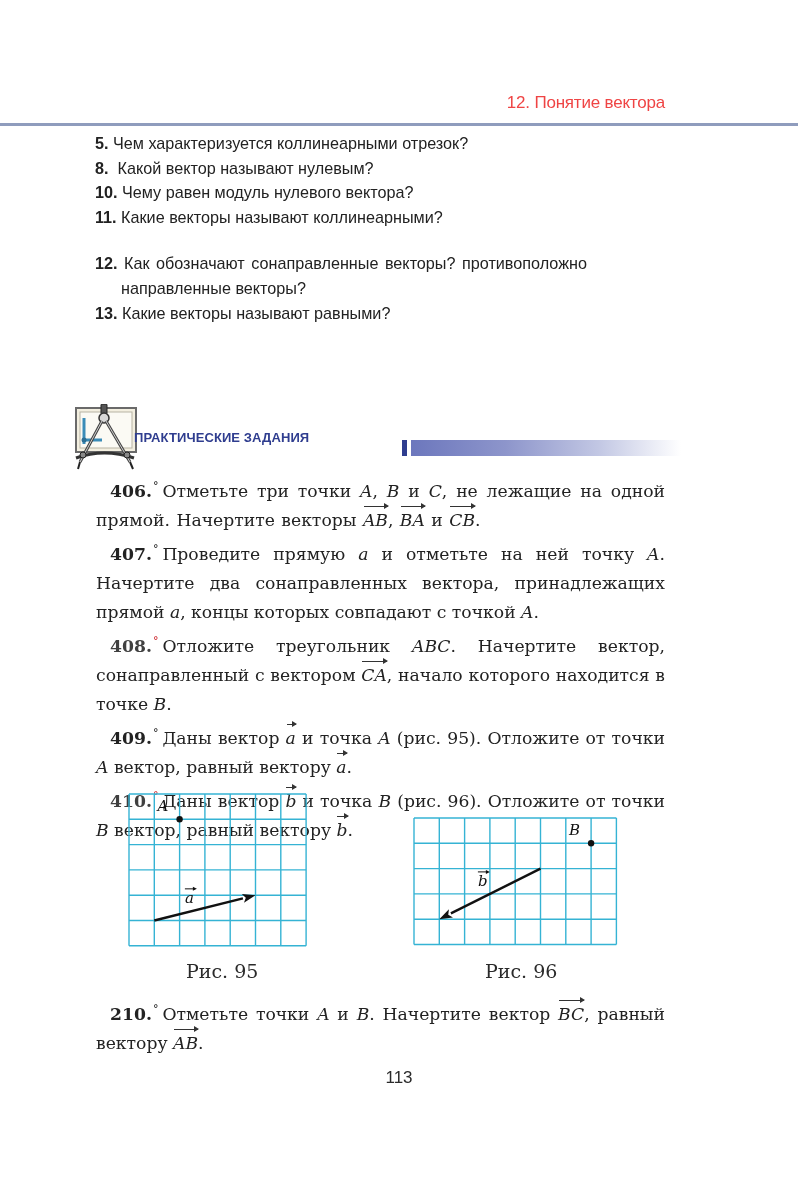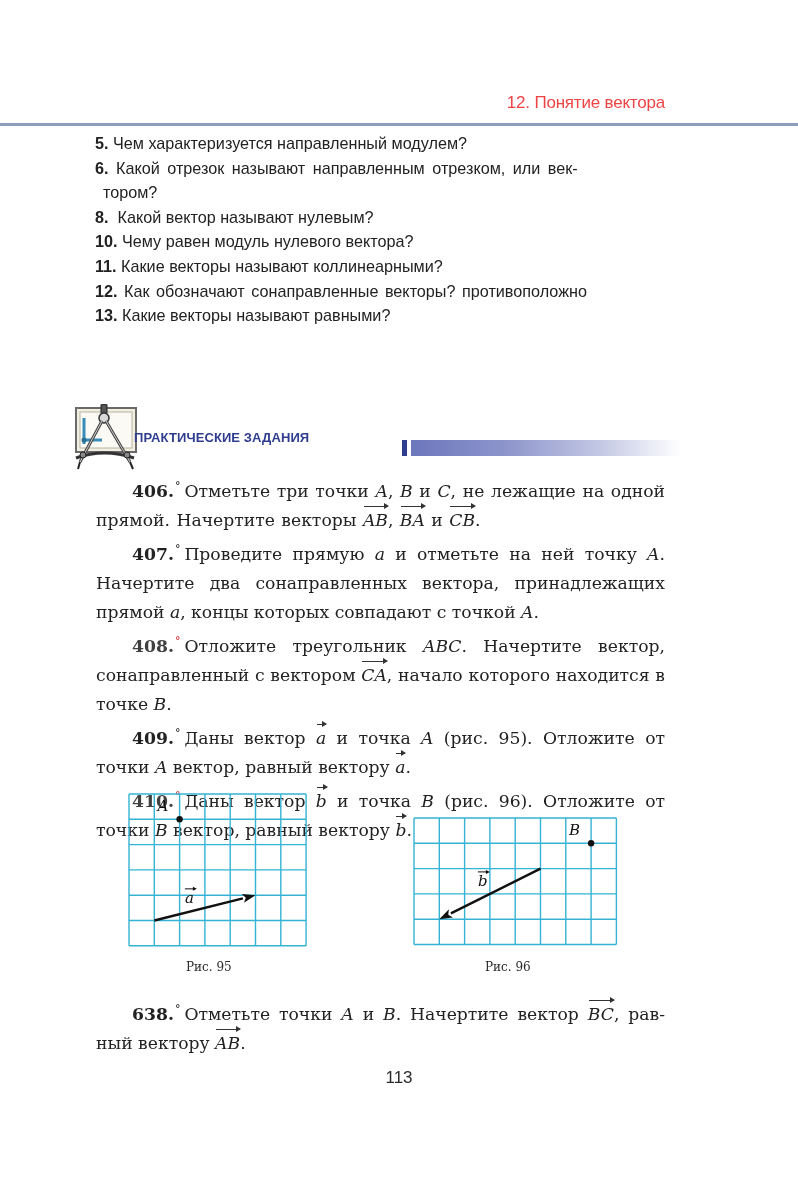--- a/index.html
+++ b/index.html
@@ -44,67 +44,63 @@
   .section-bar {
     position: absolute; left: 349px; top: 36px; width: 270px; height: 16px;
     background: linear-gradient(to right, #6c77bd 0%, #8d95cb 35%, #c3c8e4 70%, #ffffff 100%);
   }
   .section-bar-tick { position: absolute; left: 340px; top: 36px; width: 5px; height: 16px; background: #2f3d8f; }
   .tasks {
     position: absolute; left: 97px; top: 472px; width: 568px;
     font-family: "DejaVu Serif", serif; font-size: 17.2px; line-height: 29px; color: #222;
   }
   .task { text-align: justify; text-indent: 0; margin-left: -1px; }
-  .task .tnum { font-weight: bold; margin-left: 36px; }
+  .task .tnum { font-weight: bold; margin-left: 14px; }
   .task .tnum.red { color: #404040; }
   .task .deg { font-size: 11px; vertical-align: 7px; margin-left: 1px; margin-right: 4px; }
   .task .tnum.red + .deg { color: #cc2229; }
   .task i { font-style: italic; }
   .task .vec::before { top: 0px; }
   .task .vec::after { top: -3px; }
   .figure { position: absolute; }
   .fig-caption {
-    position: absolute; font-family: "DejaVu Serif", serif; font-size: 12px; color: #2a2a2a;
+    position: absolute; font-family: "DejaVu Serif", serif; font-size: 19px; color: #2a2a2a;
   }
   .page-number {
     position: absolute; left: 0; width: 798px; top: 1068px; text-align: center;
     font-family: "Liberation Sans", sans-serif; font-size: 17px; color: #2a2a2a;
   }
 </style>
 </head>
 <body>
 
 <div class="running-head">12. Понятие вектора</div>
 <div class="head-rule"></div>
 
 <div class="questions">
   <div class="q">
     <span class="num">5.</span>
-    <span>Чем характеризуется направленный модулем?</span>
-  </div>
-  <div class="q just" style="word-spacing:3px;">
-    <span class="num">6.</span>
-    <span>Какой отрезок называют направленным отрезком, или век-</span>
-    <span class="cont" style="padding-left:8px;word-spacing:0;">тором?</span>
+    <span>Чем характеризуется коллинеарными отрезок?</span>
   </div>
   <div class="q">
     <span class="num">8.</span>&nbsp;
     <span>Какой вектор называют нулевым?</span>
   </div>
   <div class="q">
     <span class="num">10.</span>
     <span>Чему равен модуль нулевого вектора?</span>
   </div>
   <div class="q">
     <span class="num">11.</span>
     <span>Какие векторы называют коллинеарными?</span>
   </div>
-  <div class="q just" style="word-spacing:2px;">
+  <div class="q just" style="word-spacing:2px;margin-top:22px;">
     <span class="num">12.</span>
     <span>Как обозначают сонаправленные векторы? противоположно</span>
+    <span class="cont" style="word-spacing:0;">направленные векторы?</span>
   </div>
   <div class="q">
     <span class="num">13.</span>
     <span>Какие векторы называют равными?</span>
   </div>
 </div>
 
 <div class="section-header">
   <svg class="section-icon" viewBox="0 0 76 66">
     <rect x="8" y="4" width="60" height="44" fill="#f3efe0" stroke="#6a6a6a" stroke-width="2"></rect>
@@ -194,17 +190,17 @@
     <line x1="135.5" y1="58.6" x2="45.9275534829989" y2="103.38622325850055" stroke="#111" stroke-width="2.4"></line>
     <polygon points="34.3,109.2 47.940014662748716,107.41114561800018 43.244271909999156,104.72786404500043 43.91509230324909,99.36130089900092" fill="#111"></polygon>
     <text x="72.9" y="75.9" font-family="DejaVu Serif, serif" font-style="italic" font-size="15" fill="#111">b</text>
     <line x1="72.9" y1="61.900000000000006" x2="82.9" y2="61.900000000000006" stroke="#111" stroke-width="1"></line>
     <polygon points="84.9,61.900000000000006 80.9,59.900000000000006 80.9,63.900000000000006" fill="#111"></polygon>
   </svg>
 <div class="fig-caption" style="left:485px; top:960px;">Рис. 96</div>
 
 <div class="tasks" style="top:995px;">
   <div class="task">
-    <span class="tnum">638.</span><span class="deg">°</span><span>Отметьте точки </span><i>A</i><span> и </span><i>B</i><span>. Начертите вектор </span><span class="vec">BC</span><span>, рав­ный вектору </span><span class="vec">AB</span><span>.</span>
+    <span class="tnum">210.</span><span class="deg">°</span><span>Отметьте точки </span><i>A</i><span> и </span><i>B</i><span>. Начертите вектор </span><span class="vec">BC</span><span>, рав­ный вектору </span><span class="vec">AB</span><span>.</span>
   </div>
 </div>
 
 <div class="page-number">113</div>
 
 </body></html>

